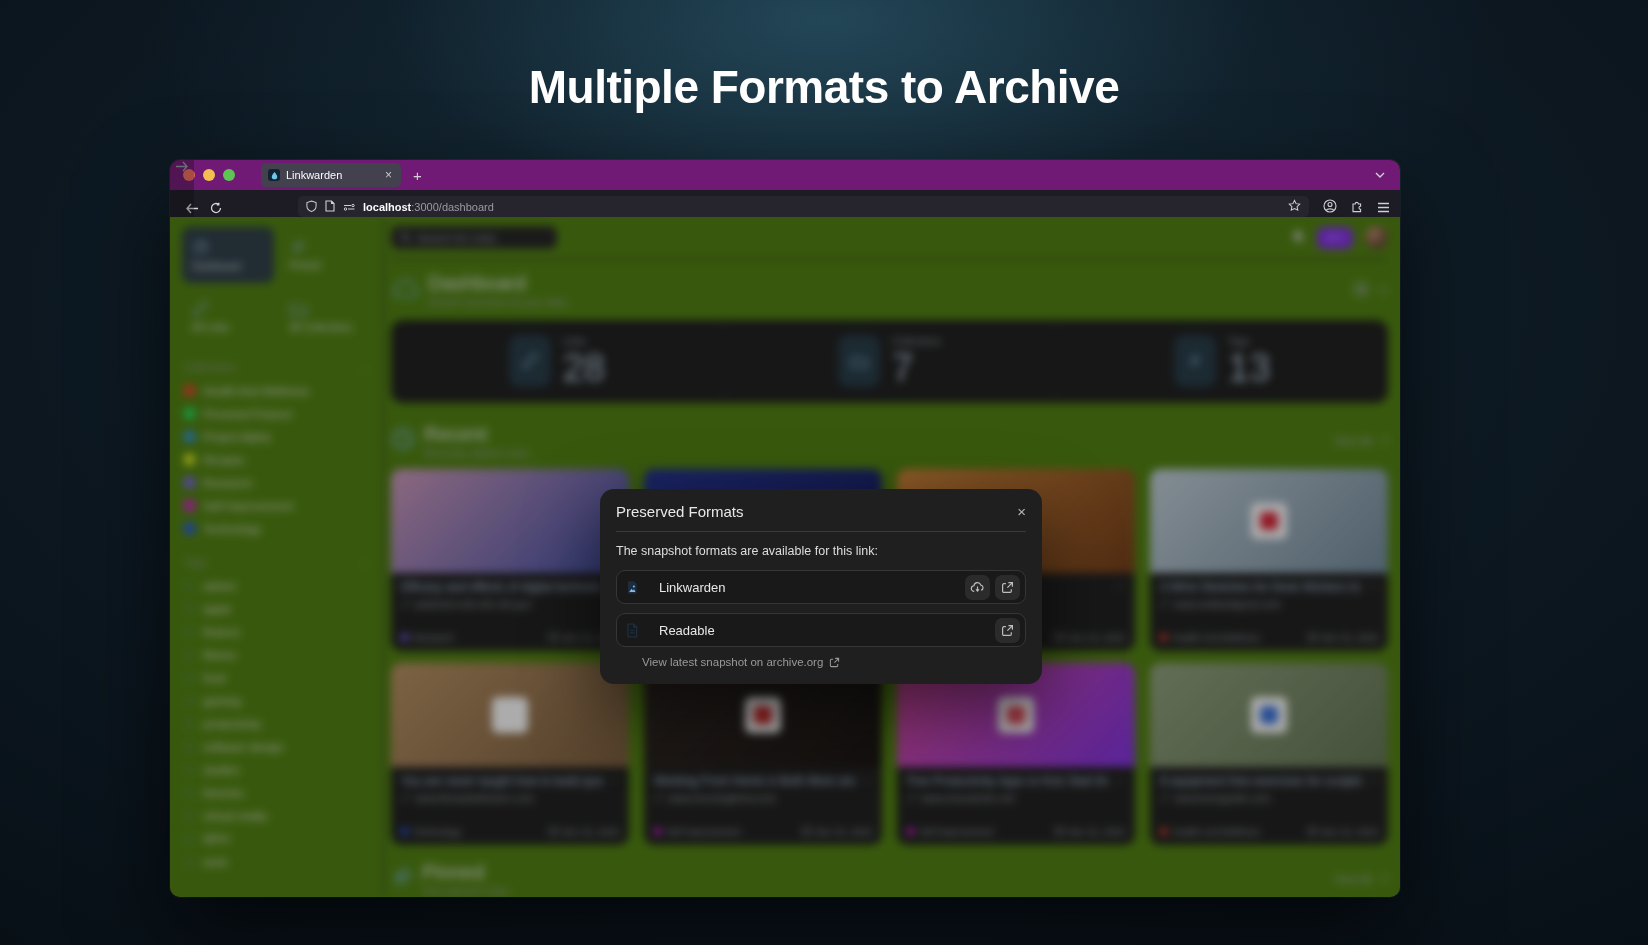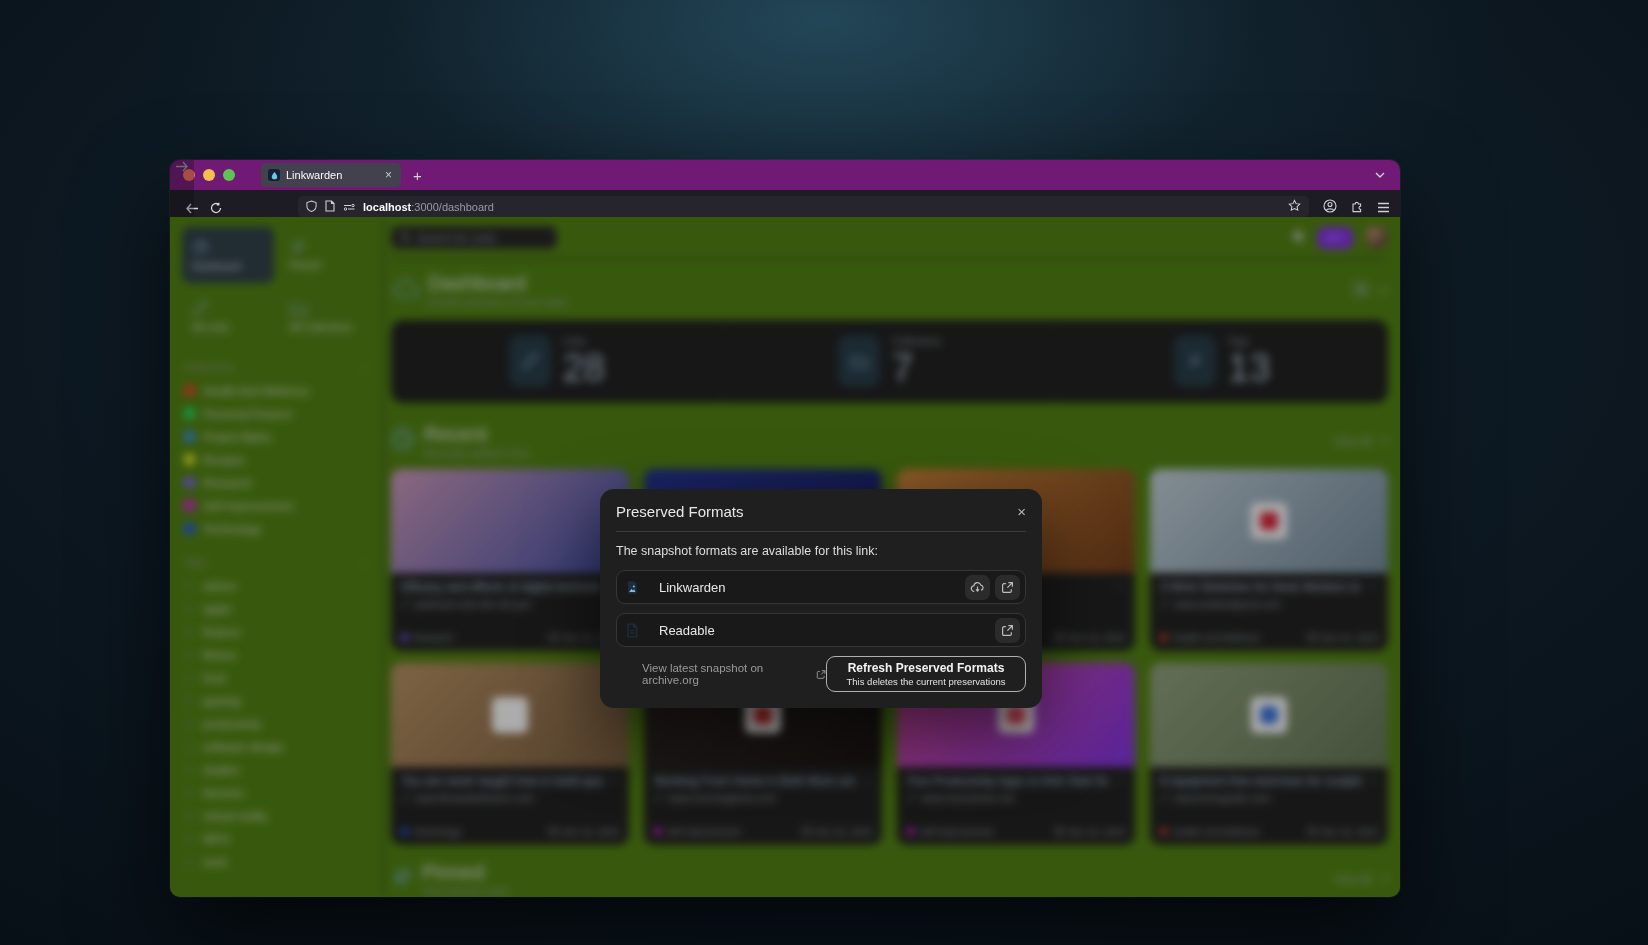--- a/index.html
+++ b/index.html
@@ -116,20 +116,21 @@
   .archive-link { font-size:11.5px; color:#9a9a9a; display:flex; align-items:center; gap:6px; margin-left:26px; }
   .refresh-btn { margin-left:auto; min-width:200px; border:1px solid rgba(225,225,225,.75); border-radius:9px;
     padding:4px 12px; text-align:center; background:transparent; color:#f2f2f2; }
   .refresh-l1 { font-size:12px; font-weight:bold; }
   .refresh-l2 { font-size:9.5px; margin-top:1px; color:#e3e3e3; }
 </style>
 </head>
 <body>
 
 <div class="stage">
+  <div class="hero-title">Multiple Formats to Archive</div>
 
   <div class="window">
 
     <div class="tabbar">
       <div class="traffic">
         <span class="dot r"></span>
         <span class="dot y"></span>
         <span class="dot g"></span>
       </div>
       <div class="tab">
@@ -777,21 +778,17 @@
         </div>
 
         <div class="modal-foot">
           <span class="archive-link">
             <span>View latest snapshot on archive.org</span>
             <svg width="11" height="11" viewBox="0 0 12 12" style="color:#9a9a9a;">
                 <path d="M4.5 2.5 H2.6 A1.1 1.1 0 0 0 1.5 3.6 V9.4 A1.1 1.1 0 0 0 2.6 10.5 H8.4 A1.1 1.1 0 0 0 9.5 9.4 V7.5" fill="none" stroke="currentColor" stroke-width="1.1"></path>
                 <path d="M6.8 1.5 H10.5 V5.2 M10.3 1.7 L5.9 6.1" fill="none" stroke="currentColor" stroke-width="1.1"></path>
               </svg>
           </span>
-          <span class="refresh-btn">
-            <div class="refresh-l1">Refresh Preserved Formats</div>
-            <div class="refresh-l2">This deletes the current preservations</div>
-          </span>
         </div>
       </div>
     </div>
   </div>
 </div>
 
 </body></html>

